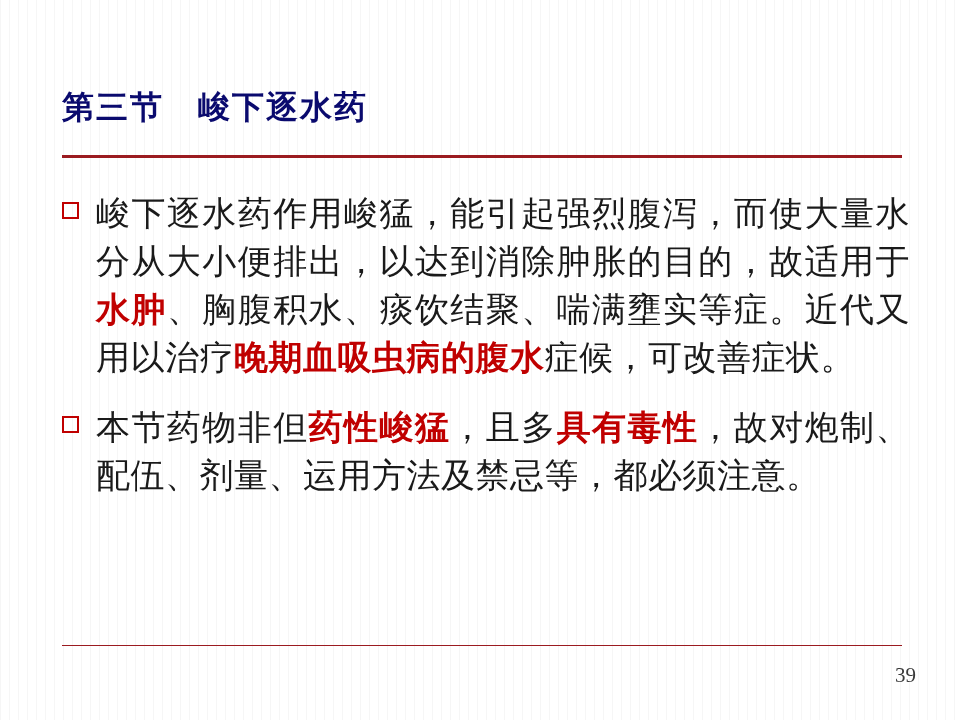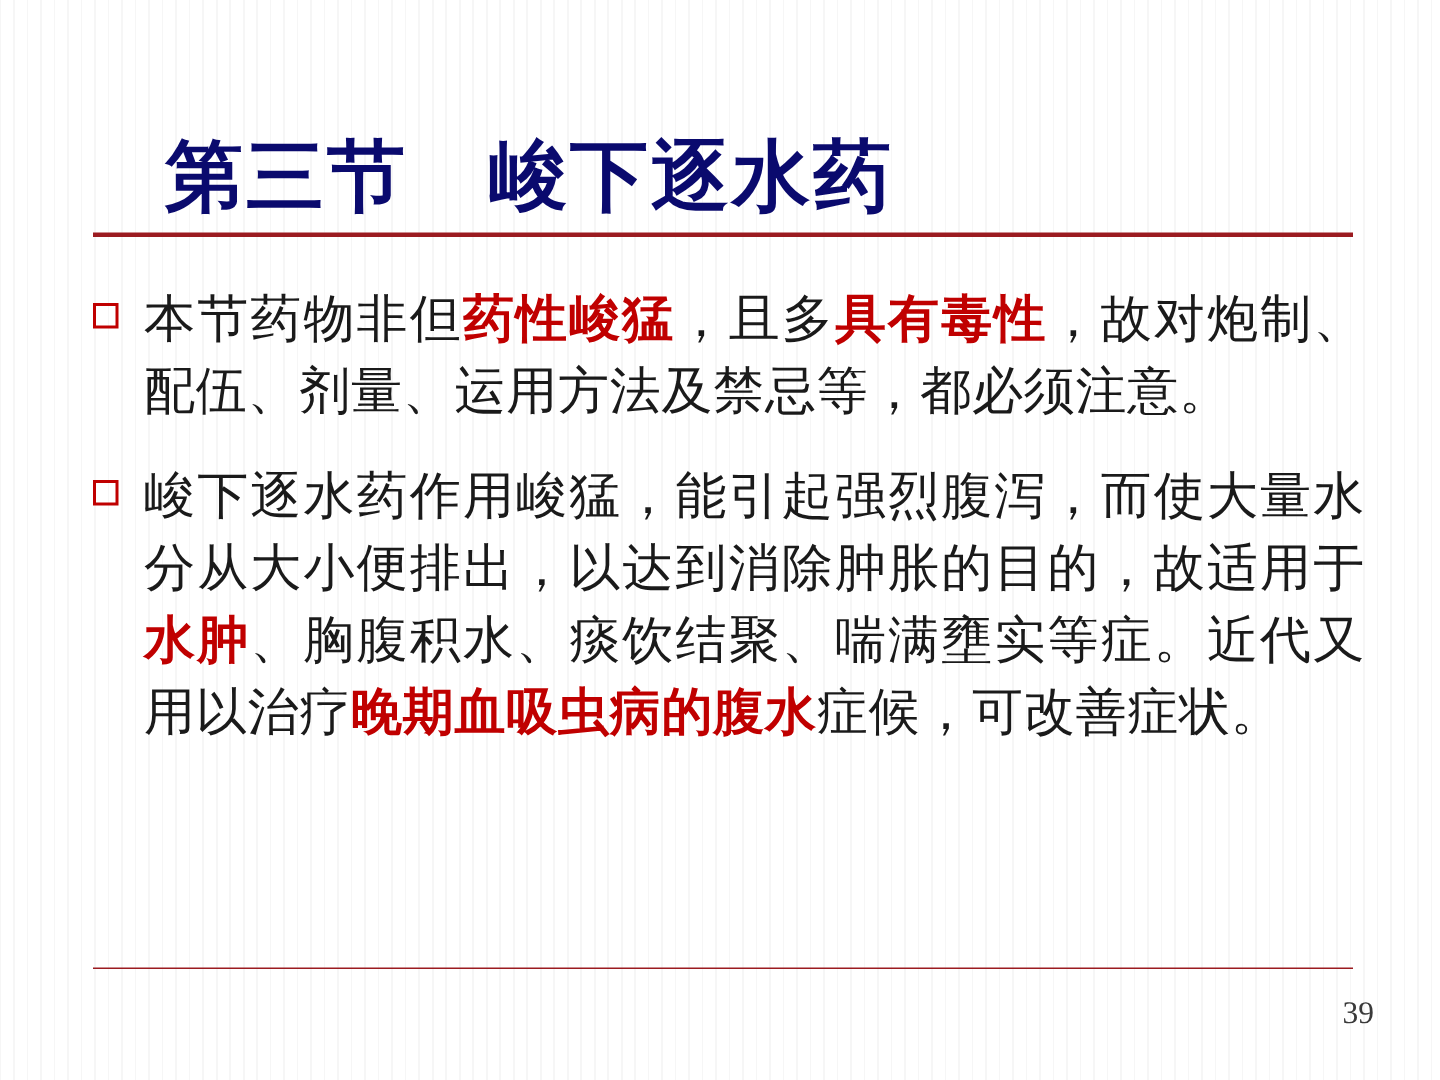--- a/index.html
+++ b/index.html
@@ -29,27 +29,26 @@
       #ffffff;
   }
   .title-block {
     position: absolute;
     left: 62px;
     top: 88px;
     width: 840px;
   }
   .slide-title {
     font-family: "Liberation Serif", serif;
-    font-size: 52px;
+    font-size: 32px;
     font-weight: bold;
     color: #0a0a6e;
     letter-spacing: 2px;
     line-height: 1.2;
     white-space: pre;
-    margin-left: 48px;
   }
   .title-rule {
     position: absolute;
     left: 62px;
     top: 155px;
     width: 840px;
     height: 3px;
     background: #9b1b20;
   }
   .body-block {
@@ -112,28 +111,28 @@
     <div class="slide-title">第三节　峻下逐水药</div>
   </div>
 
   <div class="title-rule"></div>
 
   <div class="body-block">
 
     <div class="bullet-row">
       <span class="bullet-marker"></span>
       <div class="bullet-text">
-        <span>本节药物非但</span><span class="hl">药性峻猛</span><span>，且多</span><span class="hl">具有毒性</span><span>，故对炮制、配伍、剂量、运用方法及禁忌等，都必须注意。</span>
+        <span>峻下逐水药作用峻猛，能引起强烈腹泻，而使大量水分从大小便排出，以达到消除肿胀的目的，故适用于</span><span class="hl">水肿</span><span>、胸腹积水、痰饮结聚、喘满壅实等症。近代又用以治疗</span><span class="hl">晚期血吸虫病的腹水</span><span>症候，可改善症状。</span>
       </div>
     </div>
 
     <div class="bullet-row">
       <span class="bullet-marker"></span>
       <div class="bullet-text">
-        <span>峻下逐水药作用峻猛，能引起强烈腹泻，而使大量水分从大小便排出，以达到消除肿胀的目的，故适用于</span><span class="hl">水肿</span><span>、胸腹积水、痰饮结聚、喘满壅实等症。近代又用以治疗</span><span class="hl">晚期血吸虫病的腹水</span><span>症候，可改善症状。</span>
+        <span>本节药物非但</span><span class="hl">药性峻猛</span><span>，且多</span><span class="hl">具有毒性</span><span>，故对炮制、配伍、剂量、运用方法及禁忌等，都必须注意。</span>
       </div>
     </div>
 
   </div>
 
   <div class="footer-rule"></div>
   <div class="page-number">39</div>
 
 </div>
 

